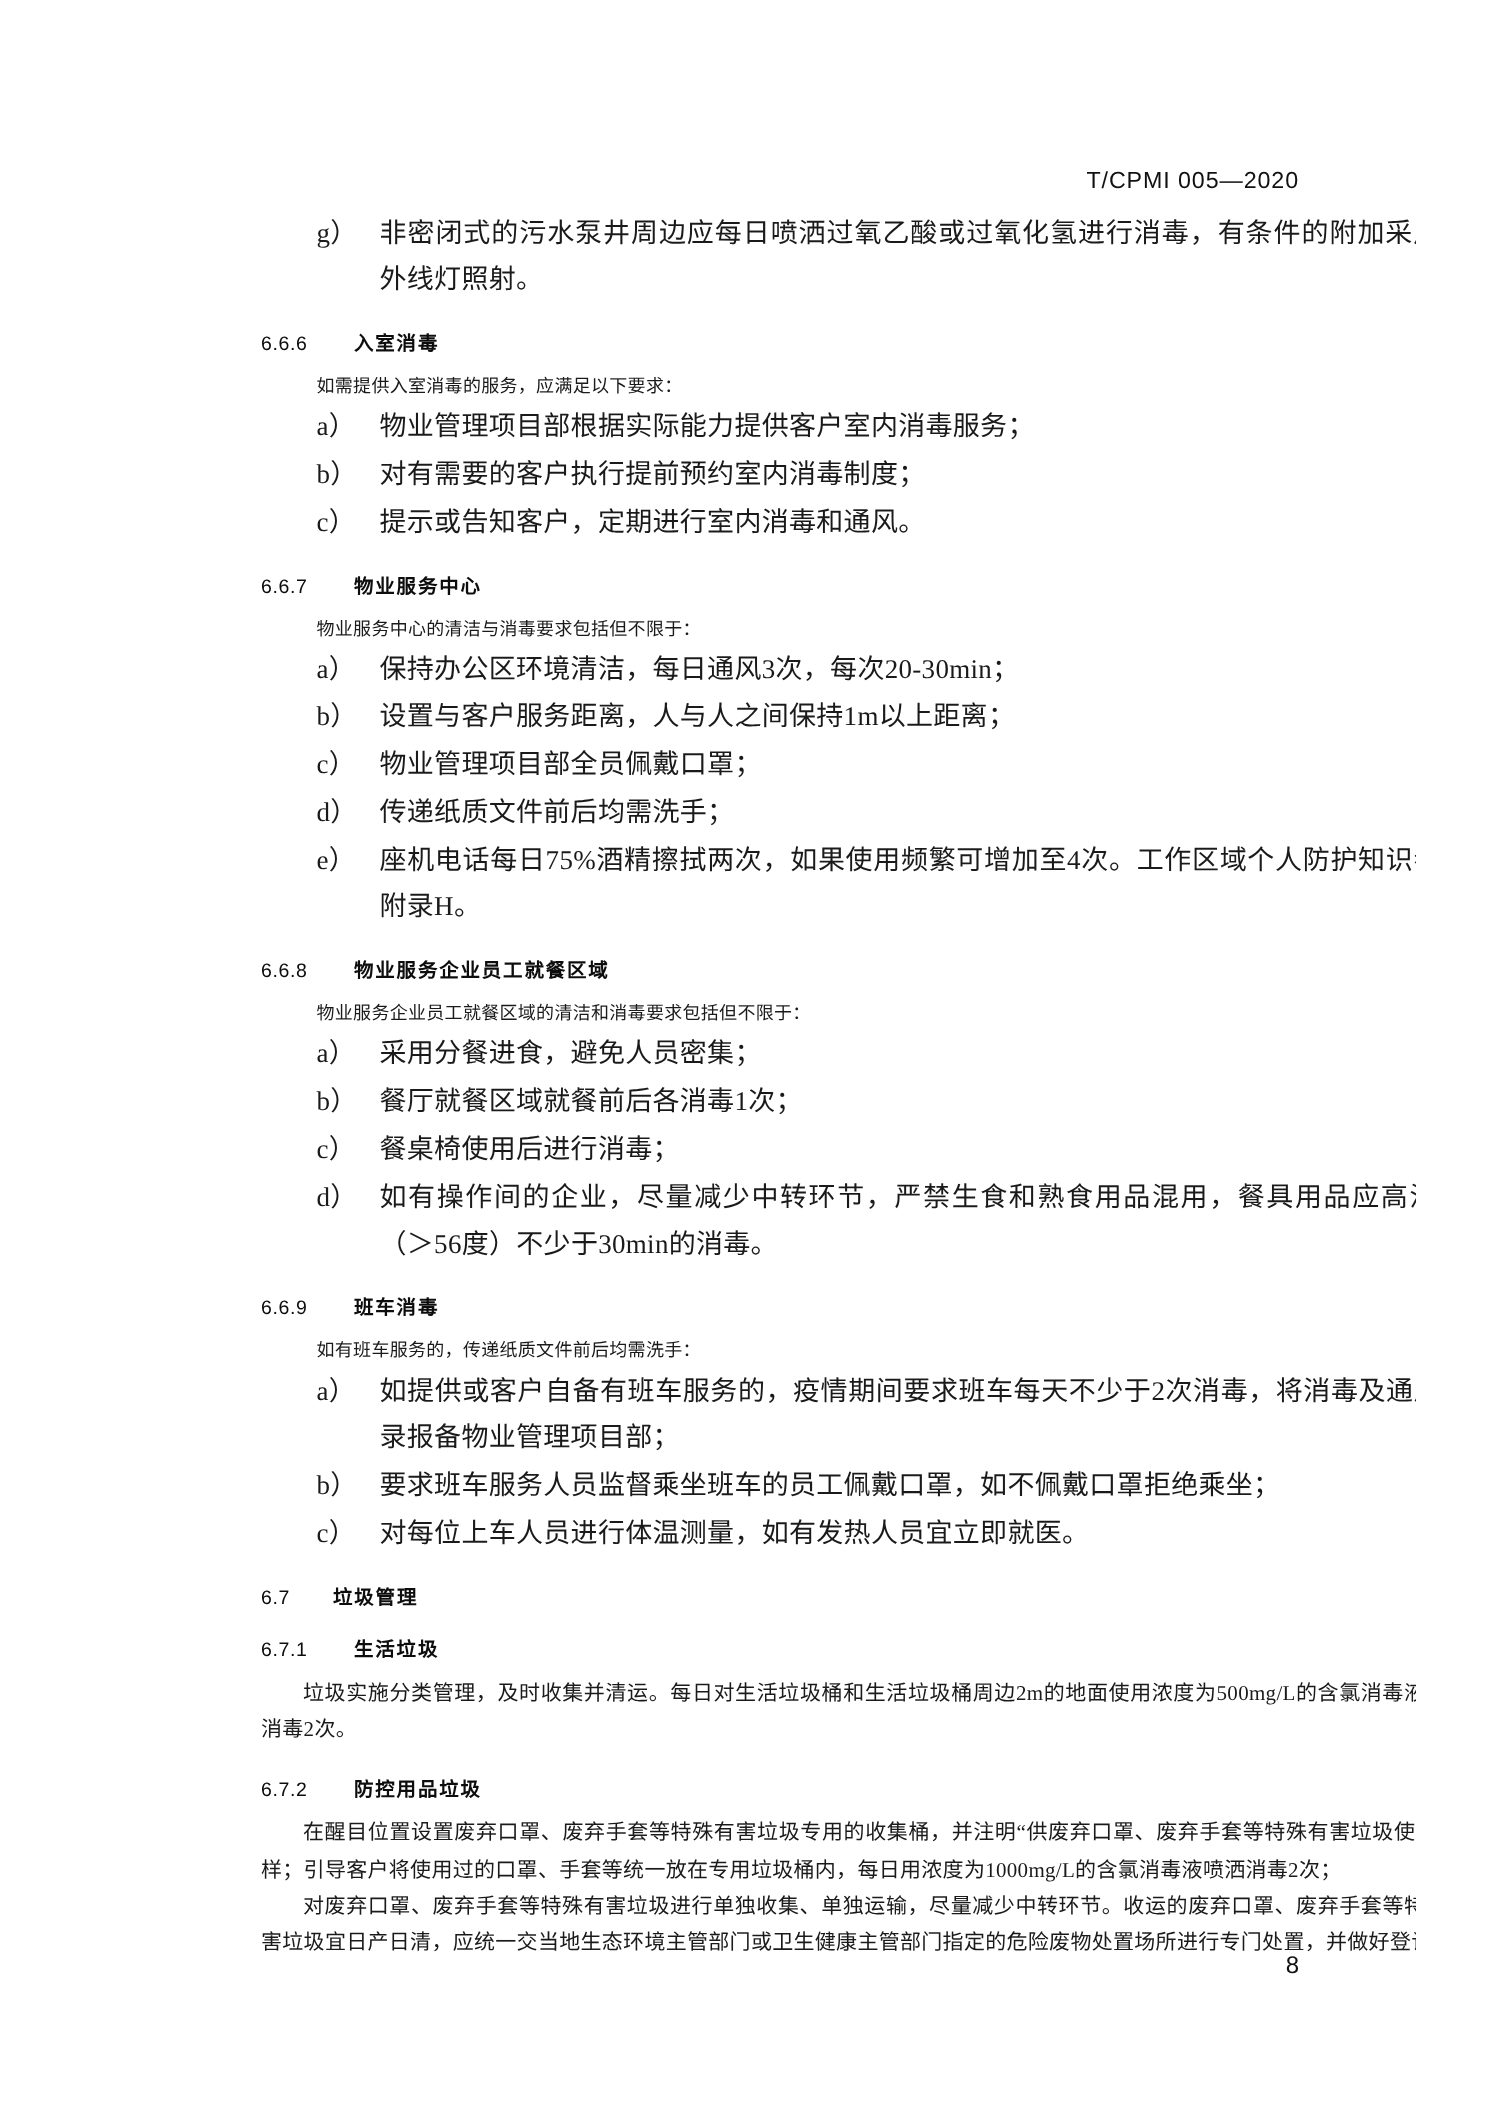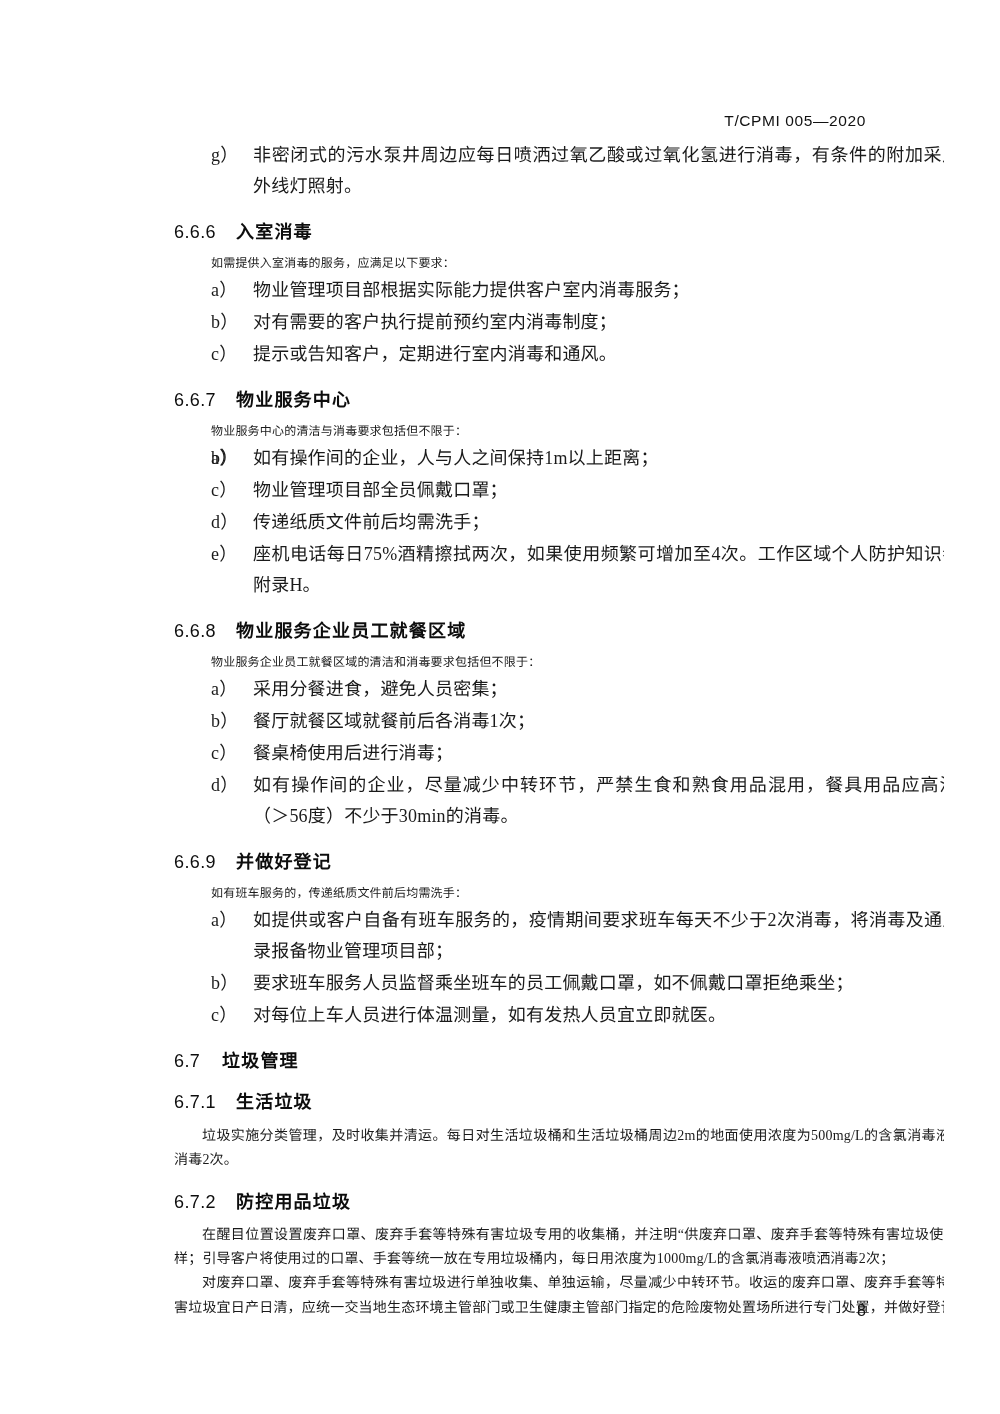--- a/index.html
+++ b/index.html
@@ -38,21 +38,21 @@
   .content {
     position: absolute;
     top: 140px;
     left: 118px;
     width: 805px;
   }
 
   
   .h-sec {
     font-family: "Liberation Sans", "DejaVu Sans", sans-serif;
-    font-size: 18px;
+    font-size: 13px;
     font-weight: 700;
     color: #0d0d0d;
     margin: 19px 0 10px 0;
     line-height: 1.25;
     display: flex;
     align-items: baseline;
   }
   .h-sec .num {
     display: inline-block;
     min-width: 62px;
@@ -153,24 +153,25 @@
     </ol>
 
     <div class="h-sec">
       <span class="num">6.6.7</span>
       <span class="ttl">物业服务中心</span>
     </div>
     <div class="lead">物业服务中心的清洁与消毒要求包括但不限于：</div>
     <ol class="alist">
       <li>
         <span class="mk">a）</span>
-      </li>
-      <li>
-        <span class="mk">b）</span>
-        <span>如有操作间的企业，人与人之间保持1m以上距离；</span>
+        <span>保持办公区环境清洁，每日通风3次，每次20-30min；</span>
+      </li>
+      <li>
+        <span class="mk">b）</span>
+        <span>设置与客户服务距离，人与人之间保持1m以上距离；</span>
       </li>
       <li>
         <span class="mk">c）</span>
         <span>物业管理项目部全员佩戴口罩；</span>
       </li>
       <li>
         <span class="mk">d）</span>
         <span>传递纸质文件前后均需洗手；</span>
       </li>
       <li>
@@ -198,21 +199,21 @@
         <span>餐桌椅使用后进行消毒；</span>
       </li>
       <li>
         <span class="mk">d）</span>
         <span>如有操作间的企业，尽量减少中转环节，严禁生食和熟食用品混用，餐具用品应高温℃（＞56度）不少于30min的消毒。</span>
       </li>
     </ol>
 
     <div class="h-sec">
       <span class="num">6.6.9</span>
-      <span class="ttl">并做好登记</span>
+      <span class="ttl">班车消毒</span>
     </div>
     <div class="lead">如有班车服务的，传递纸质文件前后均需洗手：</div>
     <ol class="alist">
       <li>
         <span class="mk">a）</span>
         <span>如提供或客户自备有班车服务的，疫情期间要求班车每天不少于2次消毒，将消毒及通风记录报备物业管理项目部；</span>
       </li>
       <li>
         <span class="mk">b）</span>
         <span>要求班车服务人员监督乘坐班车的员工佩戴口罩，如不佩戴口罩拒绝乘坐；</span>

